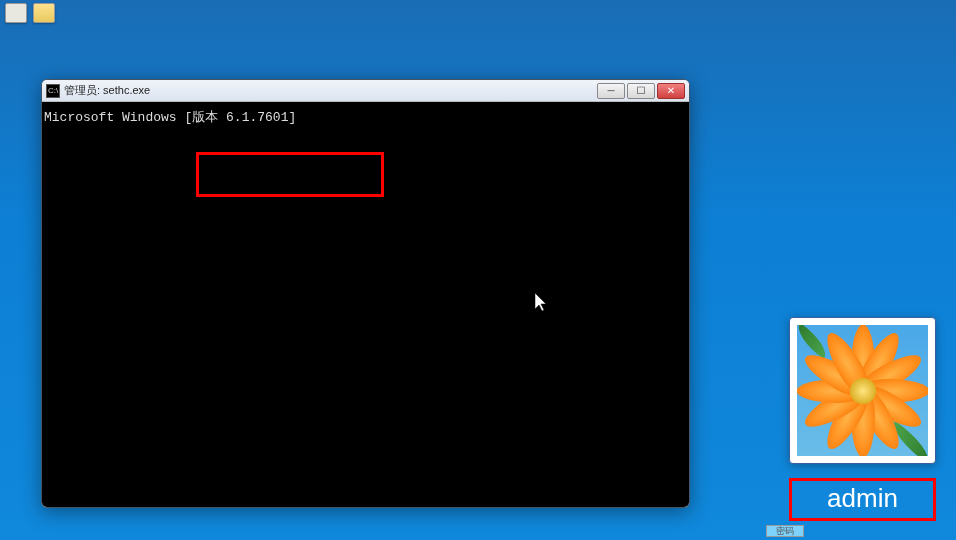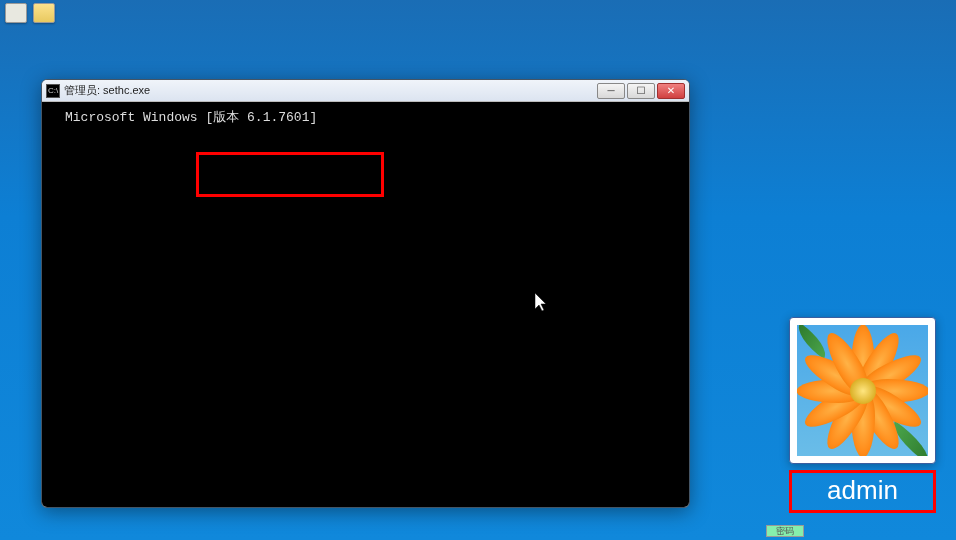--- a/index.html
+++ b/index.html
@@ -89,21 +89,21 @@
       cursor: pointer;
     }
     .cmd-btn.close {
       background: linear-gradient(180deg, #f08080 0%, #d04040 100%);
       border-color: #a03030;
       color: #fff;
     }
     .cmd-body {
       background: #000;
       height: calc(100% - 22px);
-      padding: 8px 23px;
+      padding: 8px 2px;
       font-family: "Consolas", "Courier New", monospace;
       font-size: 13px;
       line-height: 16px;
       color: #ddd;
       position: relative;
     }
     .cmd-line { white-space: pre; }
     
     .highlight-box {
       position: absolute;
@@ -162,21 +162,21 @@
     }
     .leaf {
       position: absolute;
       width: 40px;
       height: 16px;
       background: linear-gradient(90deg, #2d7a2d 0%, #4ca64c 100%);
       border-radius: 0 100% 0 100%;
     }
 
     .user-name-box {
-      margin-top: 6px;
+      margin-top: 14px;
       border: 3px solid #ff0000;
       text-align: center;
       padding: 2px 0 4px 0;
     }
     .user-name {
       font-size: 26px;
       color: #fff;
       font-weight: 400;
     }
 
@@ -191,21 +191,21 @@
       filter: drop-shadow(1px 1px 1px rgba(0,0,0,0.6));
     }
     
     
     .bottom-hint {
       position: absolute;
       bottom: 3px;
       right: 152px;
       width: 38px;
       height: 12px;
-      background: #86efac;
+      background: #7dd3fc;
       border: 1px solid #999;
       font-size: 9px;
       color: #555;
       text-align: center;
       line-height: 10px;
     }
   </style>
 </head>
 <body>
 

